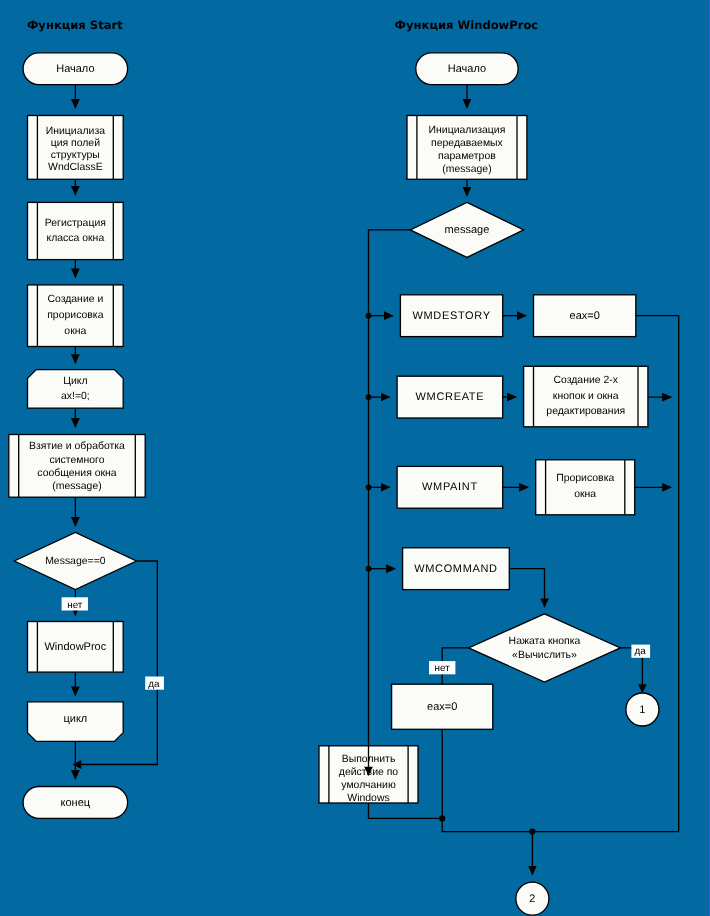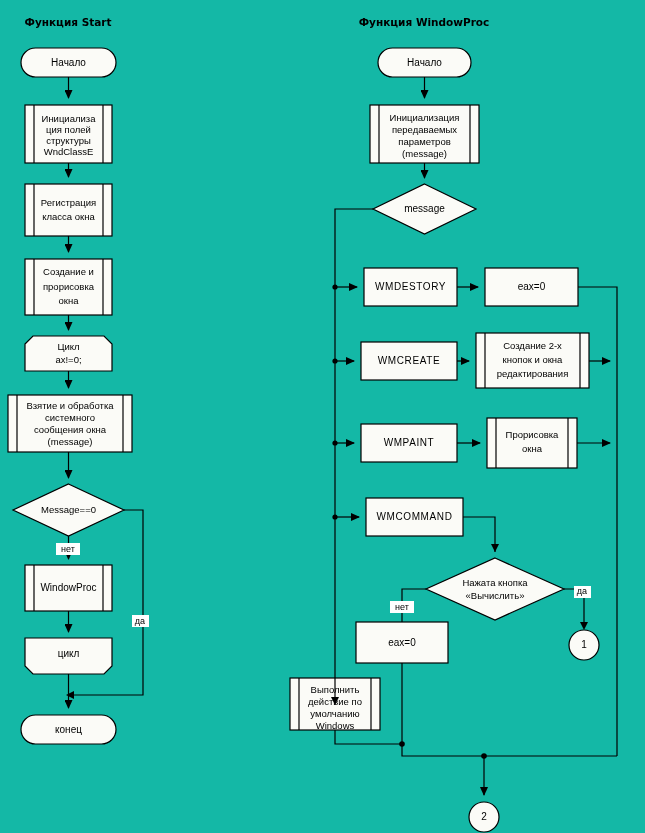--- a/index.html
+++ b/index.html
@@ -10,21 +10,21 @@
   body {
     width: 645px;
     height: 833px;
     overflow: hidden;
     font-family: "Liberation Sans", sans-serif;
   }
   #canvas {
     position: relative;
     width: 645px;
     height: 833px;
-    background: #14b8a6;
+    background: #0369a1;
   }
   svg.flow {
     position: absolute;
     top: 0;
     left: 0;
     width: 645px;
     height: 833px;
     display: block;
   }
   .shape {

